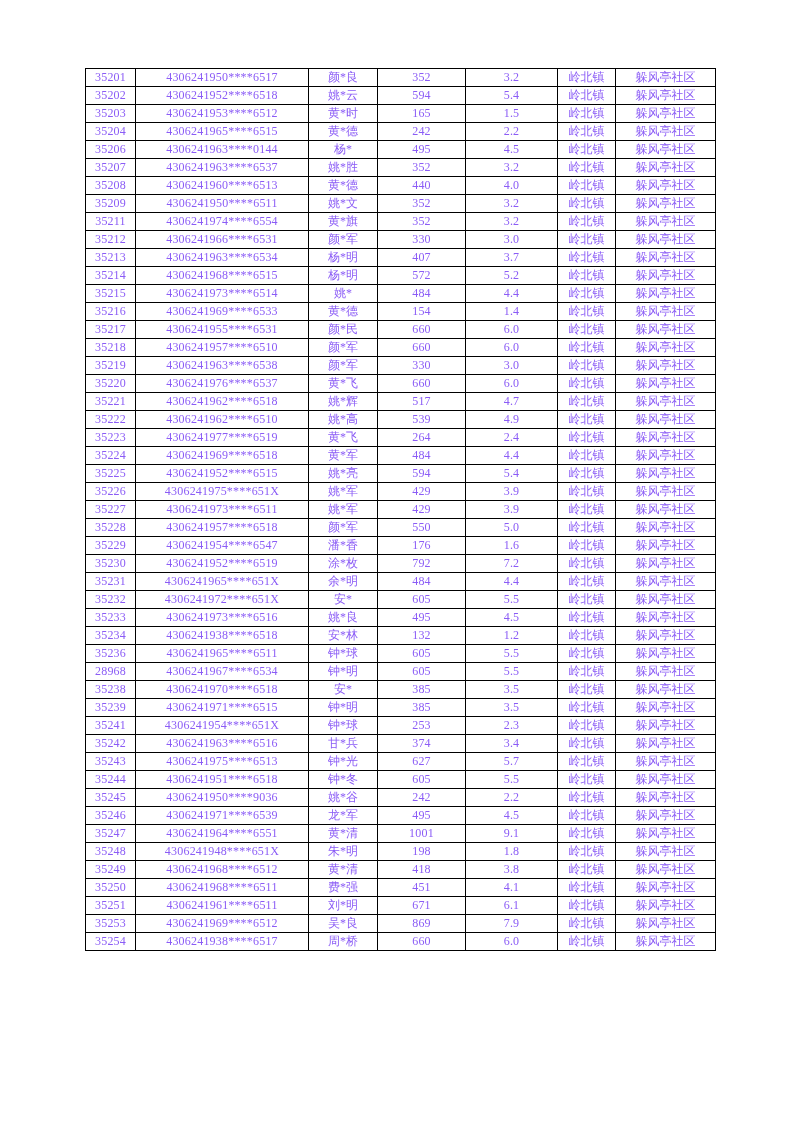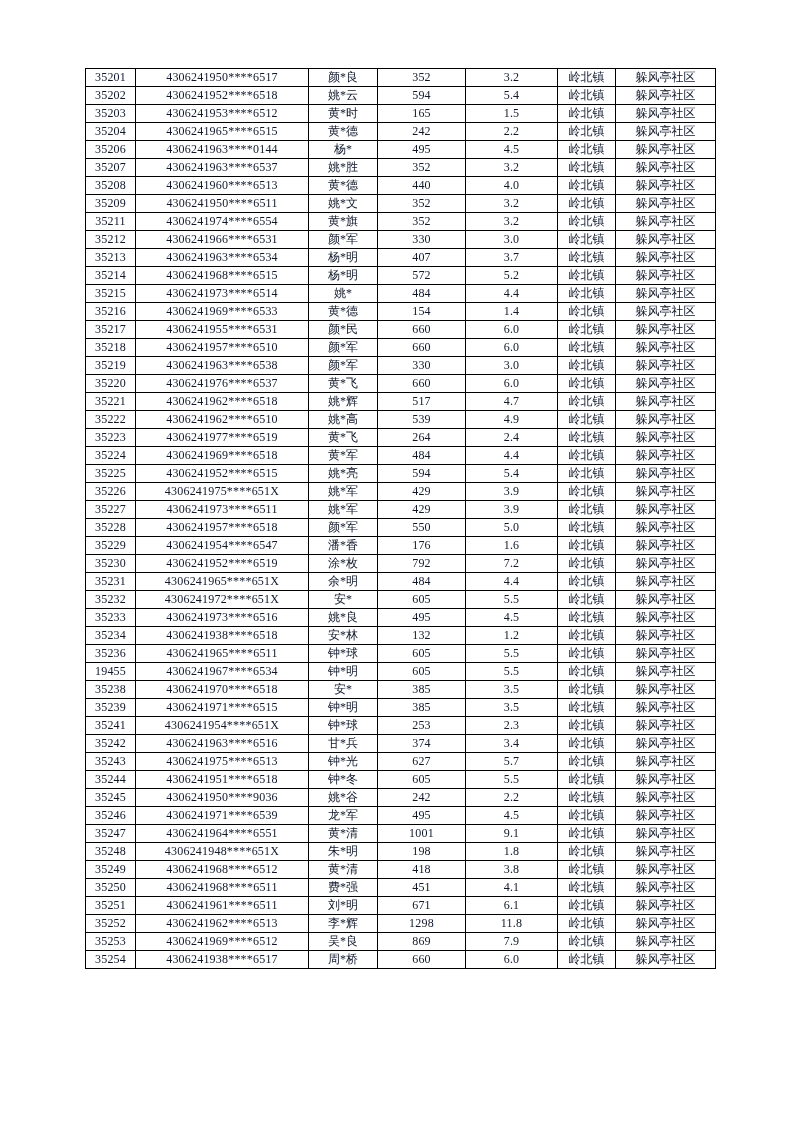--- a/index.html
+++ b/index.html
@@ -7,21 +7,21 @@
     padding: 0;
     background: #ffffff;
   }
   .page {
     position: relative;
     width: 794px;
     height: 1122px;
     background: #ffffff;
     overflow: hidden;
     font-family: "Liberation Serif", "DejaVu Serif", serif;
-    color: #0f172a;
+    color: #8b5cf6;
   }
   table.data-table {
     position: absolute;
     left: 85px;
     top: 68px;
     width: 630px;
     border-collapse: collapse;
     table-layout: fixed;
   }
   table.data-table td {
@@ -345,21 +345,21 @@
         <tr>
           <td class="num">35236</td>
           <td class="num">4306241965****6511</td>
           <td>钟*球</td>
           <td class="num">605</td>
           <td class="num">5.5</td>
           <td>岭北镇</td>
           <td>躲风亭社区</td>
         </tr>
         <tr>
-          <td class="num">19455</td>
+          <td class="num">28968</td>
           <td class="num">4306241967****6534</td>
           <td>钟*明</td>
           <td class="num">605</td>
           <td class="num">5.5</td>
           <td>岭北镇</td>
           <td>躲风亭社区</td>
         </tr>
         <tr>
           <td class="num">35238</td>
           <td class="num">4306241970****6518</td>
@@ -471,29 +471,20 @@
         <tr>
           <td class="num">35251</td>
           <td class="num">4306241961****6511</td>
           <td>刘*明</td>
           <td class="num">671</td>
           <td class="num">6.1</td>
           <td>岭北镇</td>
           <td>躲风亭社区</td>
         </tr>
         <tr>
-          <td class="num">35252</td>
-          <td class="num">4306241962****6513</td>
-          <td>李*辉</td>
-          <td class="num">1298</td>
-          <td class="num">11.8</td>
-          <td>岭北镇</td>
-          <td>躲风亭社区</td>
-        </tr>
-        <tr>
           <td class="num">35253</td>
           <td class="num">4306241969****6512</td>
           <td>吴*良</td>
           <td class="num">869</td>
           <td class="num">7.9</td>
           <td>岭北镇</td>
           <td>躲风亭社区</td>
         </tr>
         <tr>
           <td class="num">35254</td>

